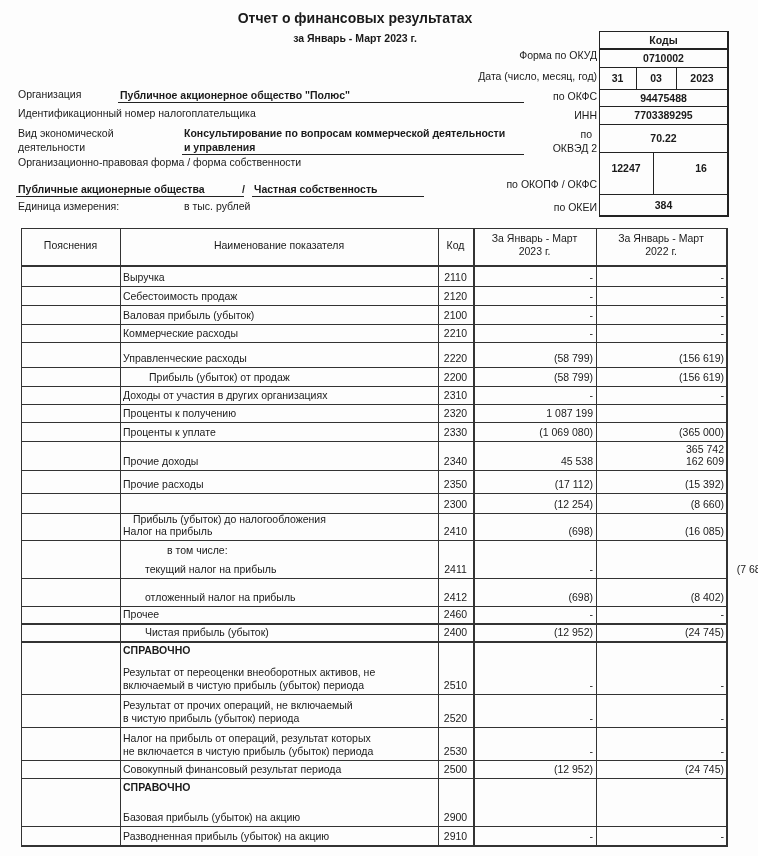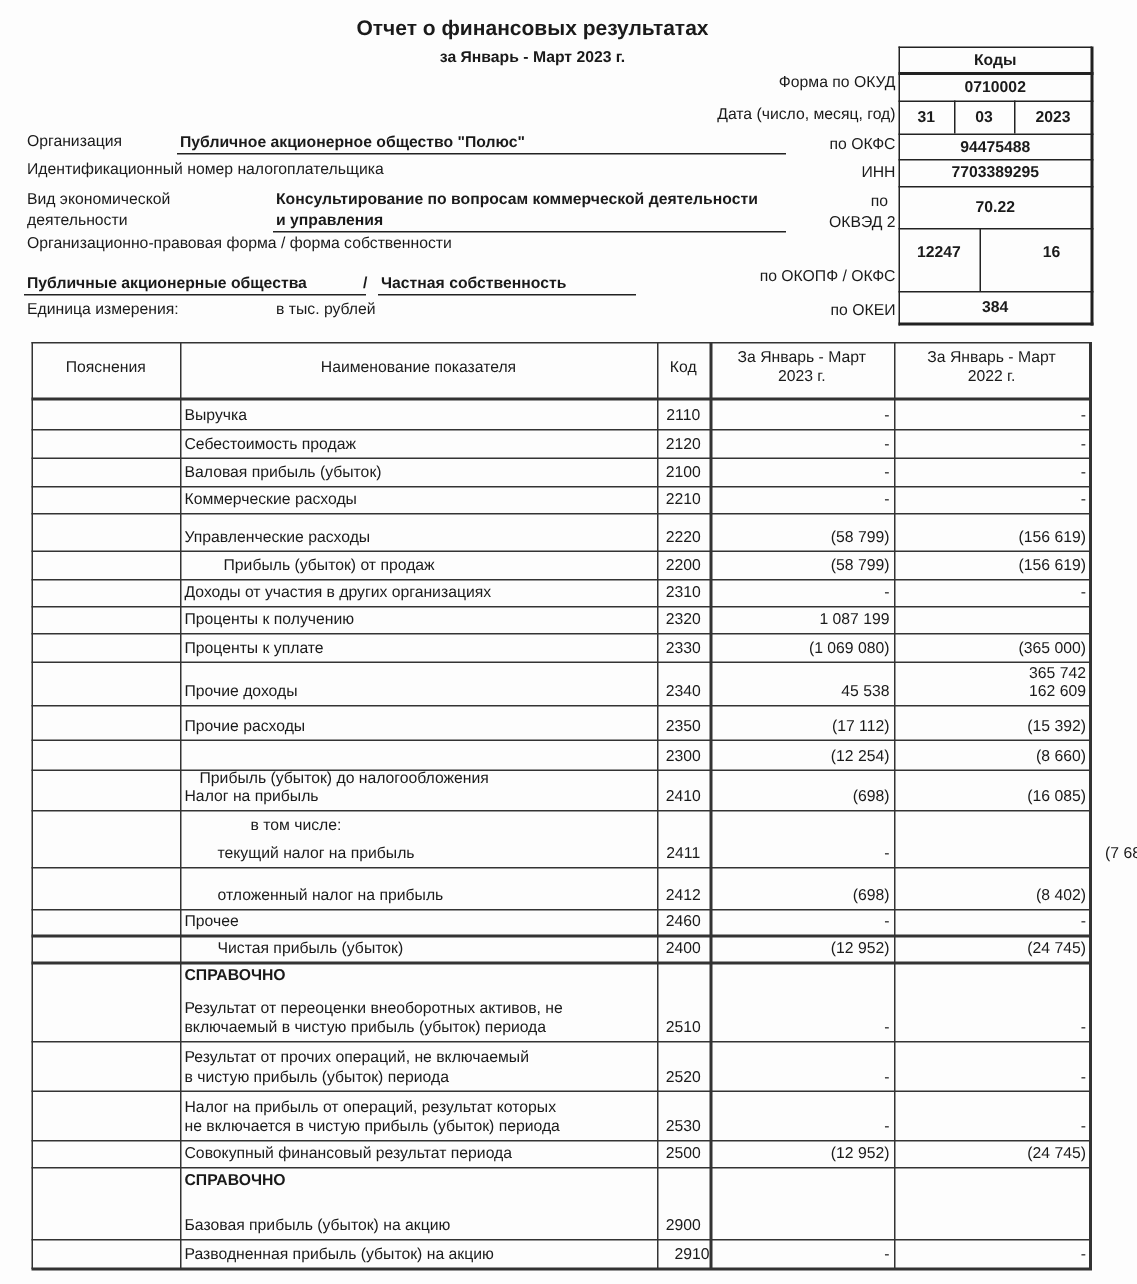--- a/index.html
+++ b/index.html
@@ -225,16 +225,16 @@
     <div class="cell name" style="top:535px; padding-left:3px;">Совокупный финансовый результат периода</div>
     <div class="cell code" style="top:535px;">2500</div>
     <div class="cell v1" style="top:535px;">(12 952)</div>
     <div class="cell v2" style="top:535px;">(24 745)</div>
     <div class="cell name bold" style="top:553px;">СПРАВОЧНО</div>
     <div class="cell name" style="top:583px; padding-left:3px;">Базовая прибыль (убыток) на акцию</div>
     <div class="cell code" style="top:583px;">2900</div>
     <div class="cell v1" style="top:583px;"></div>
     <div class="cell v2" style="top:583px;"></div>
     <div class="cell name" style="top:602px; padding-left:3px;">Разводненная прибыль (убыток) на акцию</div>
-    <div class="cell code" style="top:602px;text-align:right;">2910</div>
+    <div class="cell code" style="top:602px;">2910</div>
     <div class="cell v1" style="top:602px;">-</div>
     <div class="cell v2" style="top:602px;">-</div>
   </div>
 
 </body></html>

